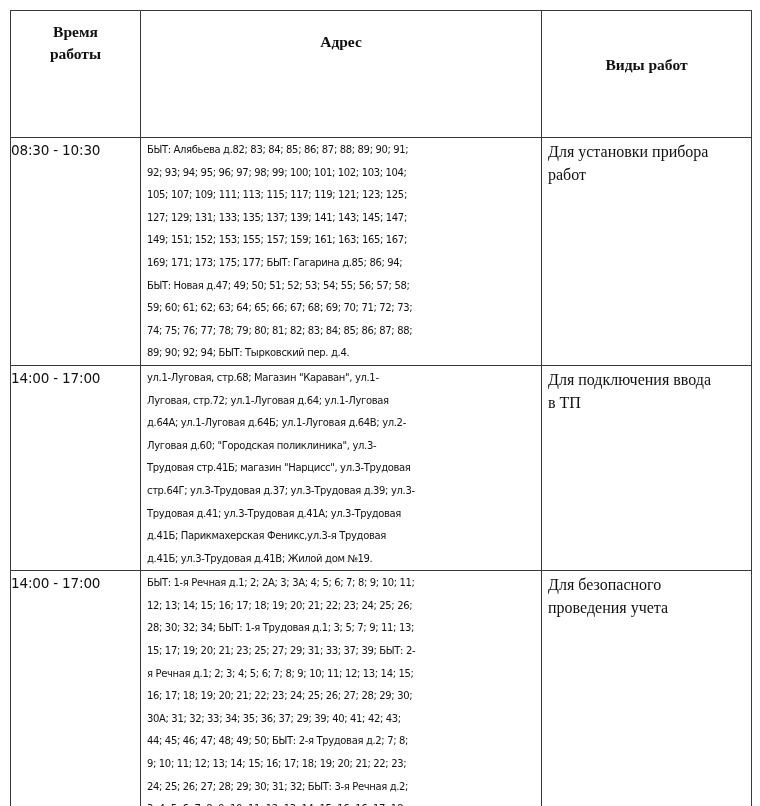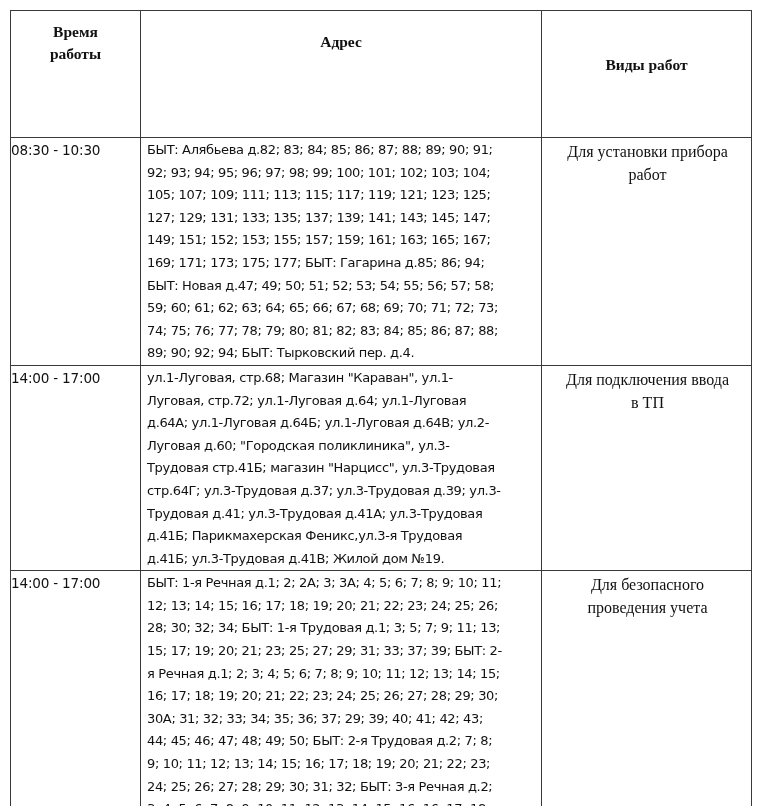--- a/index.html
+++ b/index.html
@@ -33,32 +33,31 @@
     .time {
       font-family: "DejaVu Sans", "Liberation Sans", sans-serif;
       font-size: 13.6px;
       line-height: 22.6px;
       text-align: left;
       padding-top: 1px !important;
       letter-spacing: -0.2px;
     }
     .addr {
       font-family: "DejaVu Sans", "Liberation Sans", sans-serif;
-      font-size: 13px;
+      font-size: 10px;
       line-height: 22.6px;
       padding: 1px 4px 0 6px !important;
       letter-spacing: -0.35px;
       white-space: nowrap;
     }
     .kind {
       font-family: "Liberation Serif", "DejaVu Serif", serif;
       font-size: 16px;
       line-height: 23px;
       padding: 2px 4px 0 6px !important;
-      text-align: center;
     }
     .r1 td { height: 205px; }
     .r2 td { height: 186px; }
     .r3 td { height: 309px; }
     .line { display: block; }
   </style>
 </head>
 <body>
 
 <table class="tbl">

